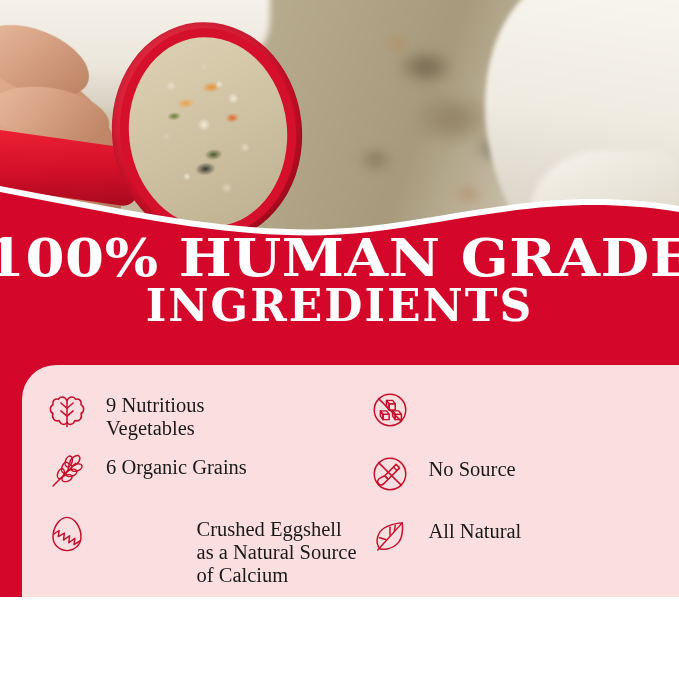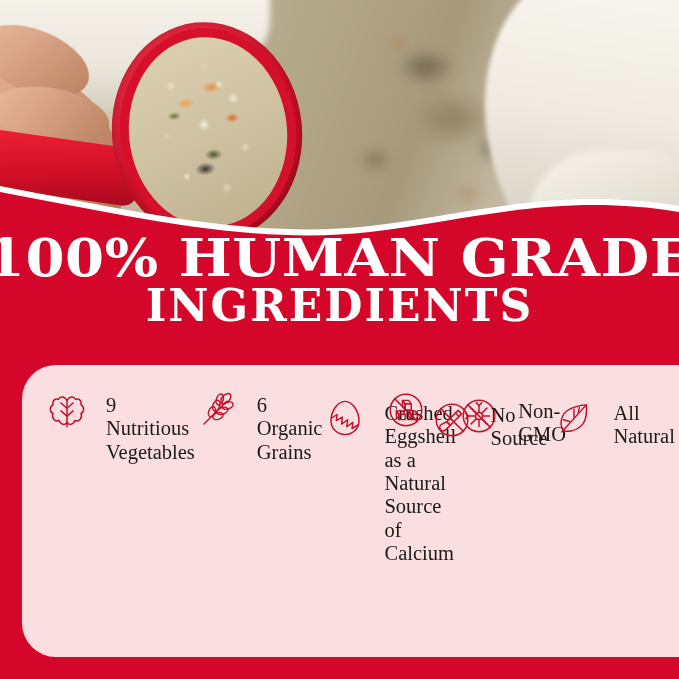--- a/index.html
+++ b/index.html
@@ -7,21 +7,21 @@
     padding: 0;
     background: #ffffff;
   }
   body {
     font-family: "Liberation Serif", serif;
   }
 
   .infographic {
     position: relative;
     width: 679px;
-    height: 679px;
+    height: 597px;
     overflow: hidden;
     background: #4d7c0f;
   }
 
   
   .photo {
     position: absolute;
     left: 0; top: 0;
     width: 679px;
     height: 250px;
@@ -199,21 +199,21 @@
     position: absolute;
     left: 0; top: 0;
     width: 657px; height: 292px;
     display: flex;
     padding: 14px 0 0 0;
     box-sizing: border-box;
   }
   .col {
     width: 50%;
     display: flex;
-    flex-direction: row;
+    flex-direction: column;
   }
   .col.left  { padding-left: 22px; }
   .col.right { padding-left: 10px; }
 
   .feature {
     display: flex;
     align-items: flex-start;
     gap: 16px;
   }
   .feature .icon {

